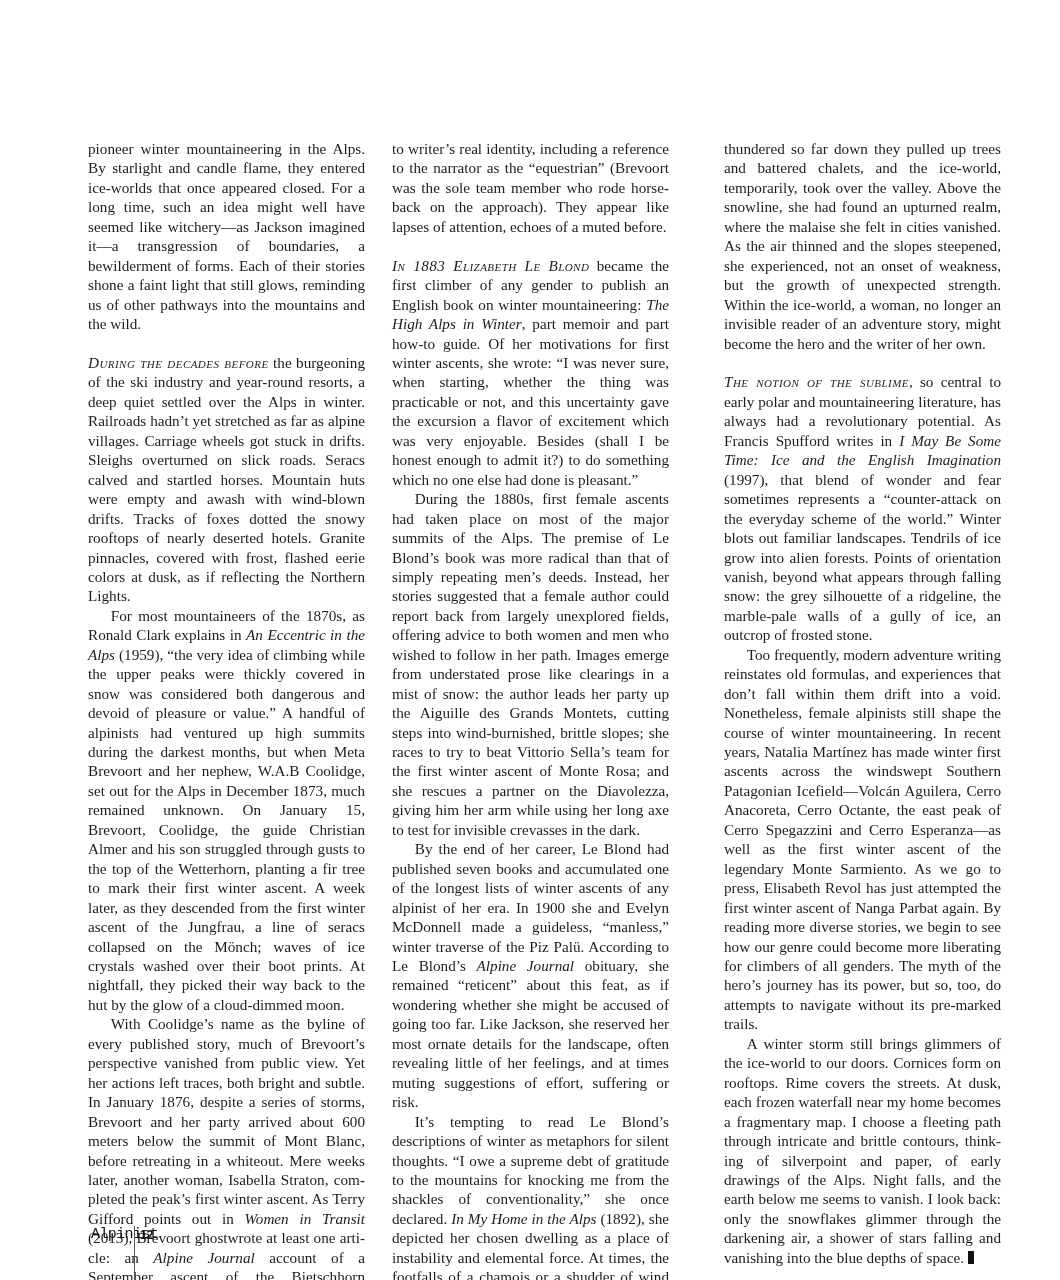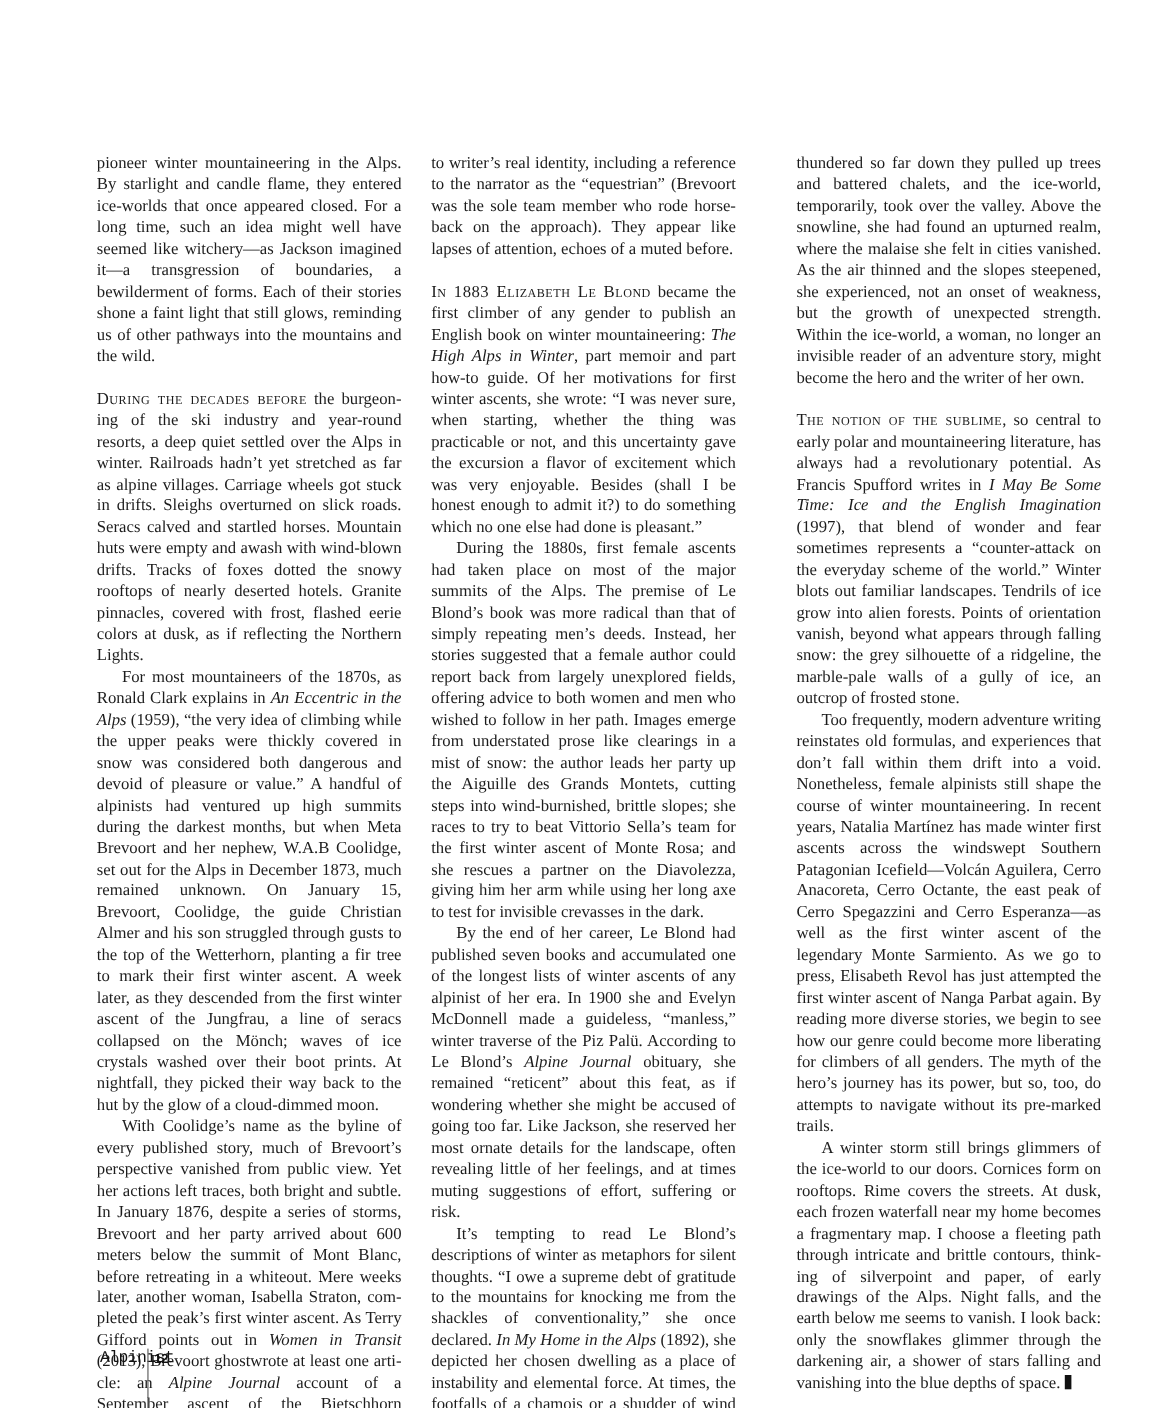--- a/index.html
+++ b/index.html
@@ -10,21 +10,21 @@
     font-family: "Liberation Serif", "DejaVu Serif", serif;
     font-size: 15.2px; line-height: 19.45px; color: #1c1c1c;
     text-align: justify; hyphens: manual; margin-top: 46px;
   }
   .col-1 { left: 88px; }
   .col-2 { left: 392px; }
   .col-3 { left: 724px; }
   .col p { margin: 0; }
   .col p.indent { text-indent: 1.5em; }
   .col p.section { margin-top: 19.45px; }
-  .sc { font-variant: small-caps; letter-spacing: 0.03em; }
+  .sc { font-variant: small-caps; letter-spacing: 0.03em; font-style: italic; }
   .col em { font-style: italic; }
   .end-mark { display: inline-block; width: 6px; height: 13px; background: #111; vertical-align: -1px; margin-left: 4px; }
   .footer { position: absolute; left: 88px; top: 1226px; height: 54px; }
   .footer-brand {
     position: absolute; left: 3px; top: 0; font-family: Liberation Mono, monospace;
     font-size: 15px; letter-spacing: -0.6px; color: #111;
   }
   .footer-rule { position: absolute; left: 46px; top: 0; width: 1px; height: 54px; background: #555; }
   .footer-page {
     position: absolute; left: 52px; top: 2px; font-family: "Liberation Sans", "DejaVu Sans", sans-serif;

